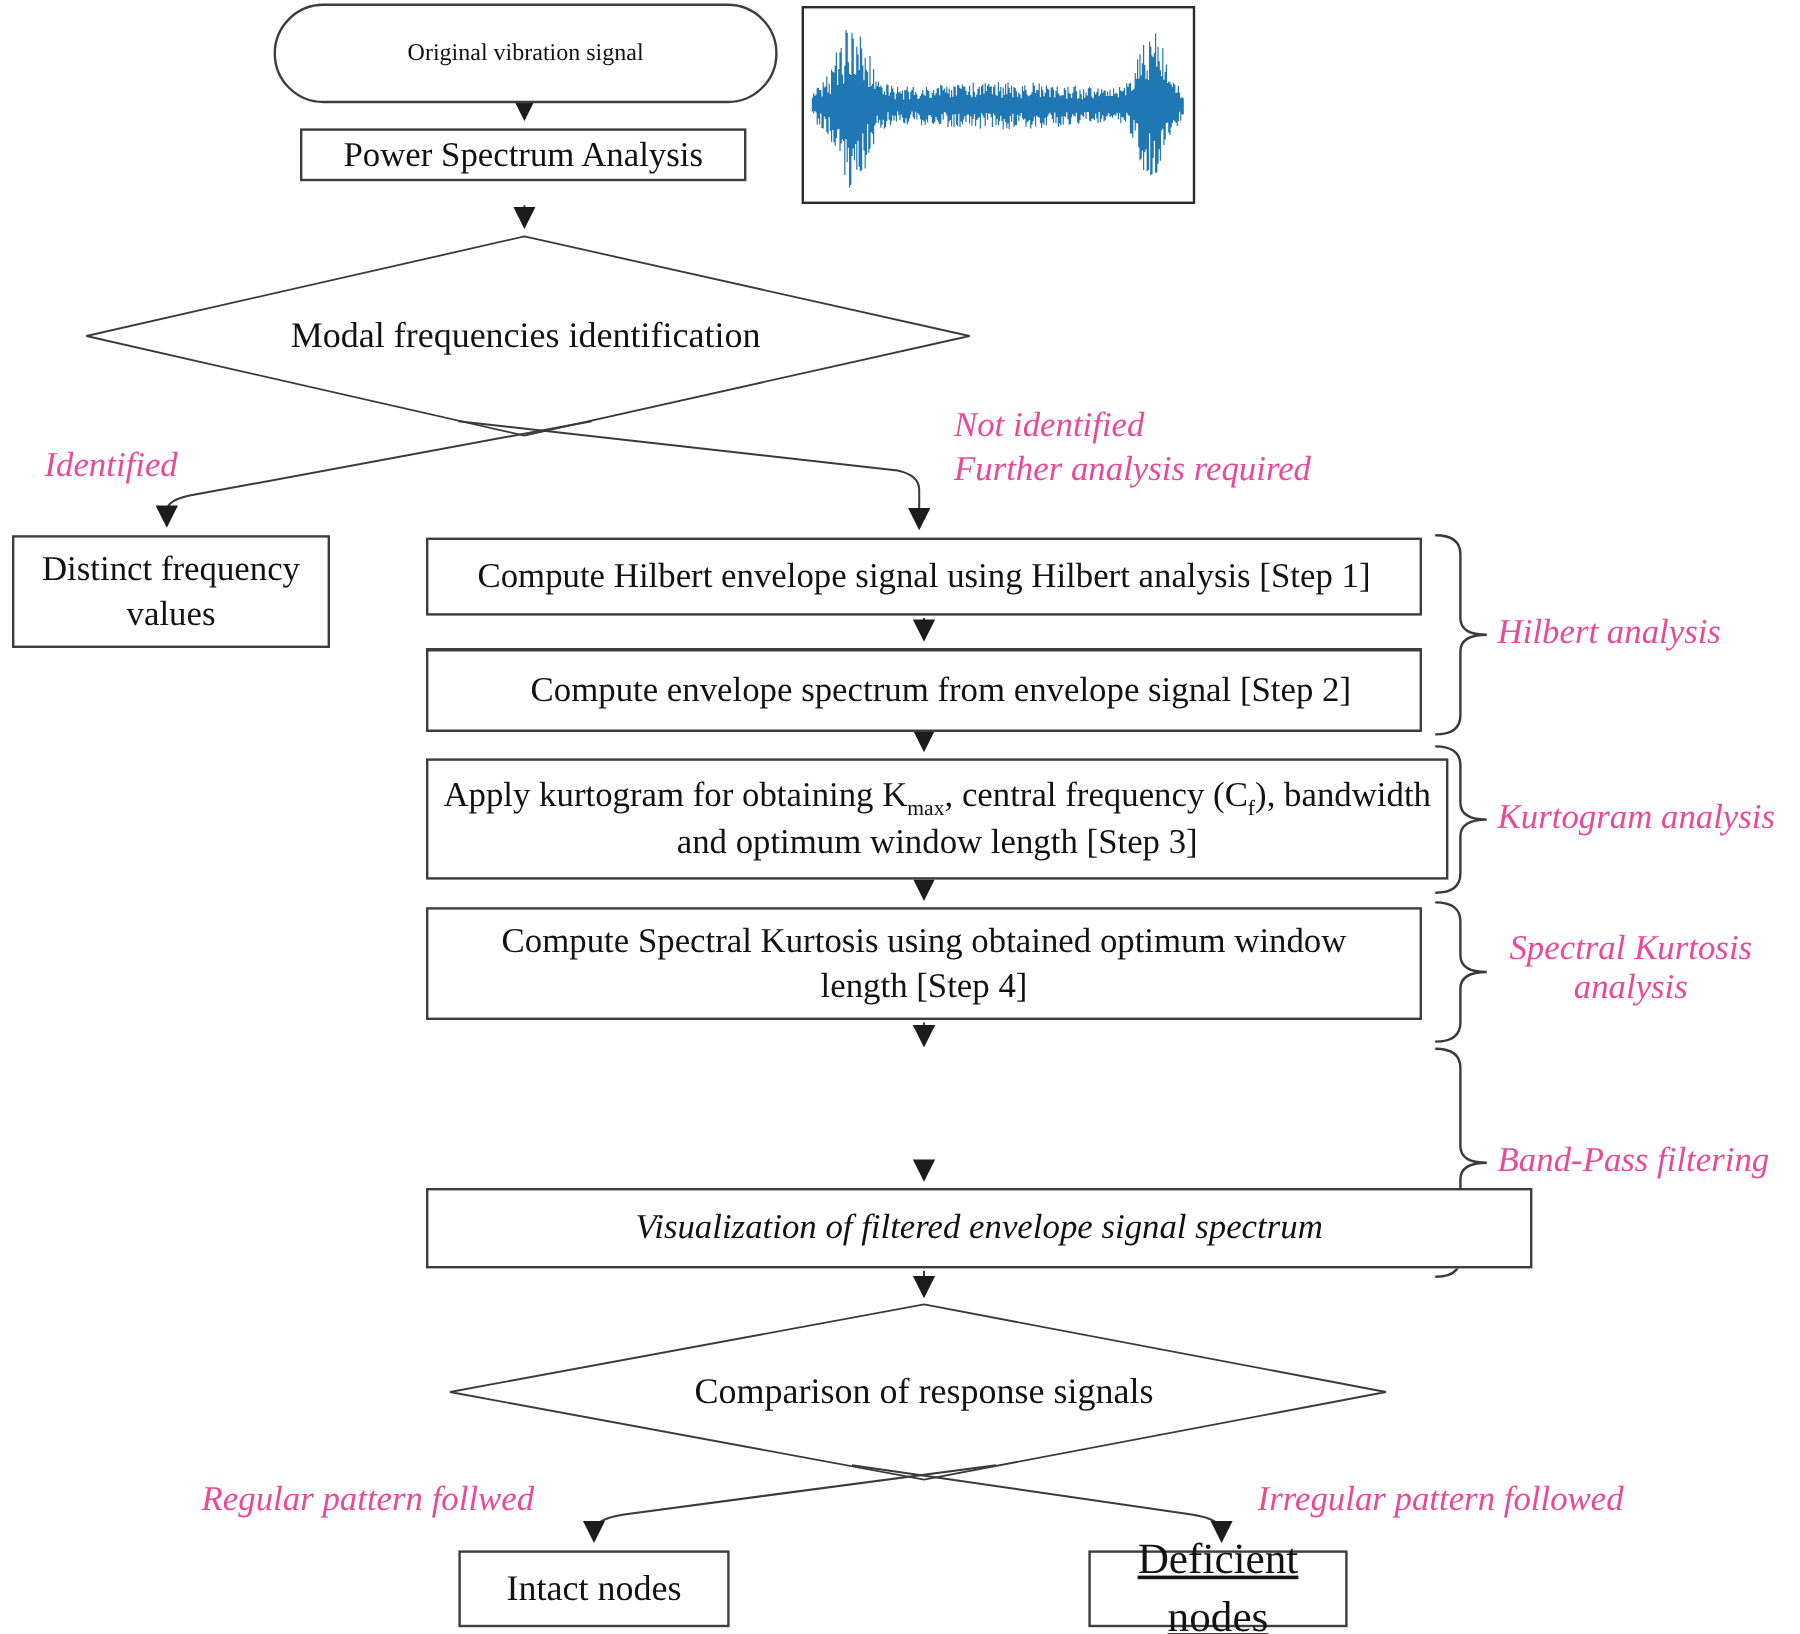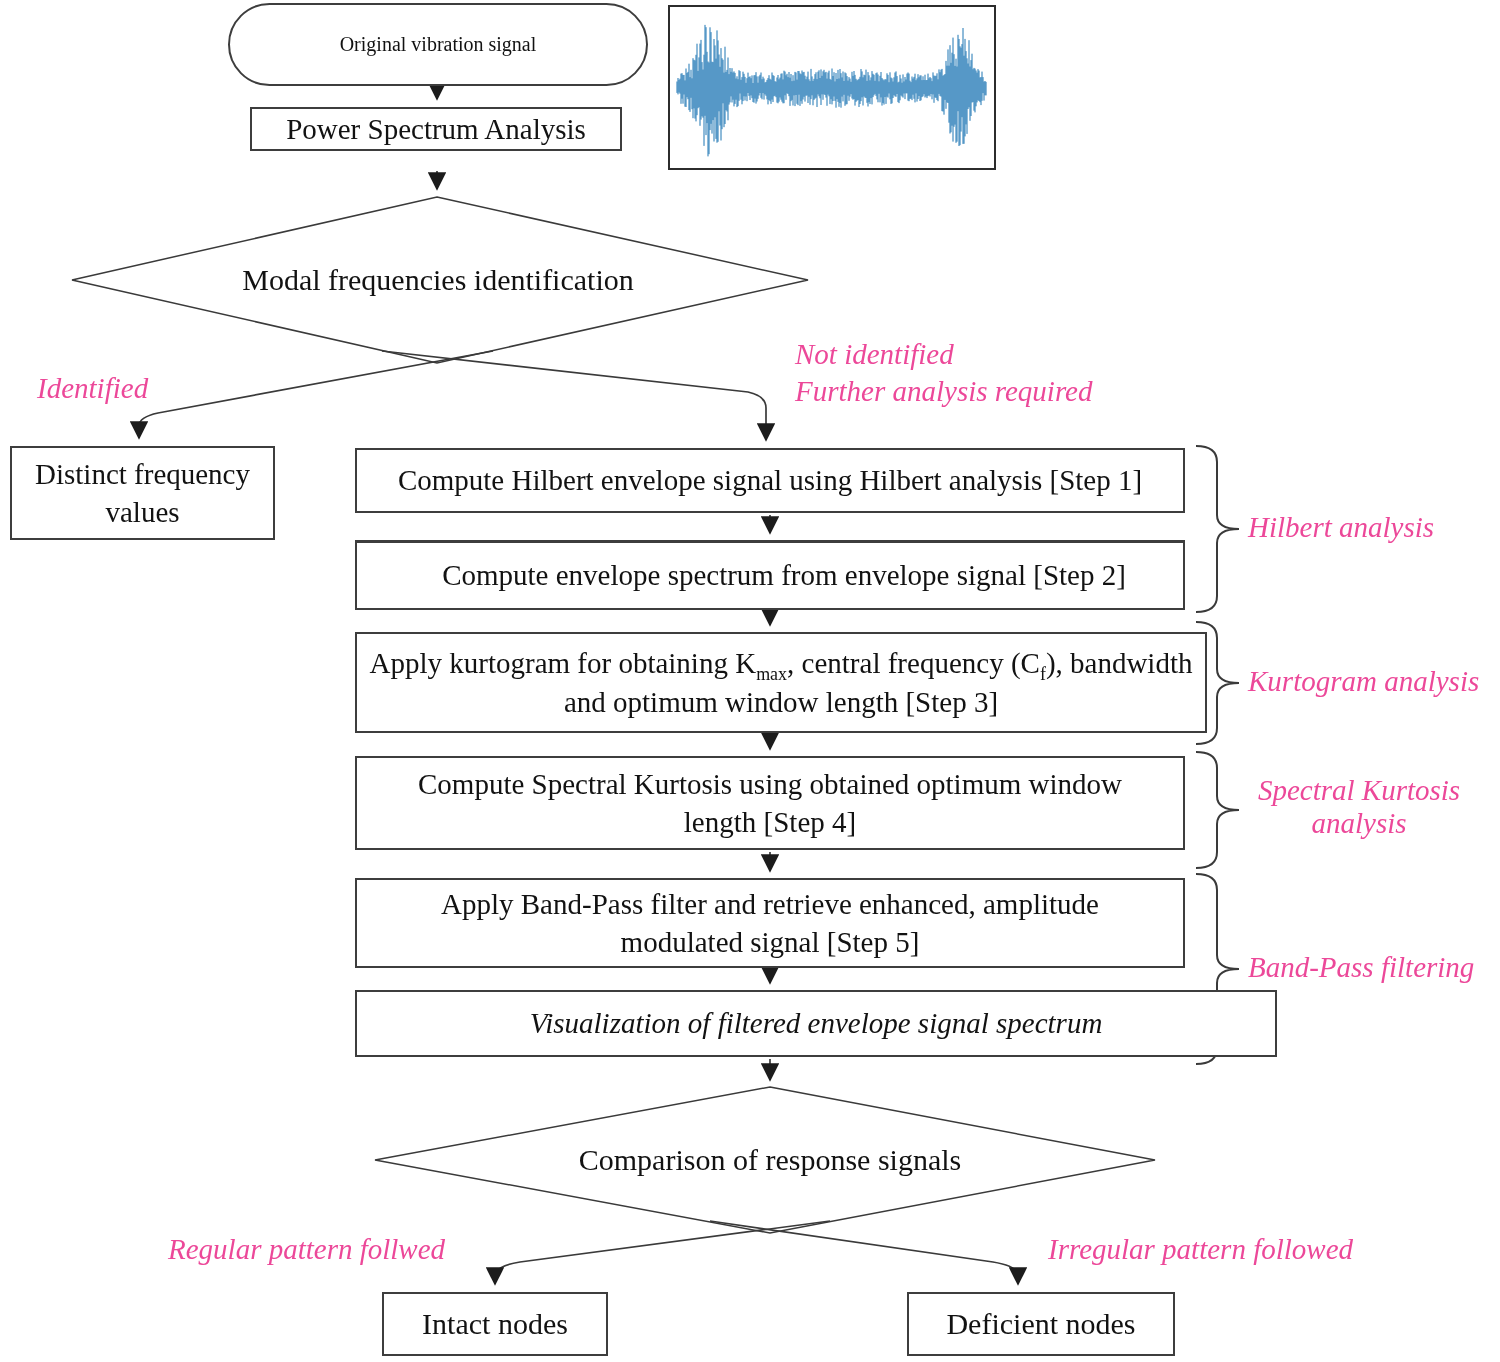--- a/index.html
+++ b/index.html
@@ -106,38 +106,35 @@
   <div class="node" style="left:355px;top:632px;width:852px;height:101px;">
     <span>
       <span>Apply kurtogram for obtaining K</span><sub class="sm">max</sub><span>, central  frequency (C</span><sub class="sm">f</sub><span>), bandwidth and optimum window length [Step 3]</span>
     </span>
   </div>
 
   <div class="node" style="left:355px;top:756px;width:830px;height:94px;">
     <span style="max-width:720px;">Compute Spectral Kurtosis using obtained optimum window length [Step 4]</span>
   </div>
 
-  <div class="node" style="left:355px;top:878px;width:830px;height:90px;">
-    <span style="max-width:740px;">Apply Band-Pass filter and retrieve enhanced, amplitude modulated signal [Step 5]</span>
-  </div>
 
   <div class="node" style="left:355px;top:990px;width:922px;height:67px;font-style:italic;">
     <span>Visualization of filtered envelope signal spectrum</span>
   </div>
 
   <div class="flabel" style="left:1248px;top:511px;">Hilbert analysis</div>
   <div class="flabel" style="left:1248px;top:665px;">Kurtogram analysis</div>
   <div class="flabel gl-center" style="left:1240px;top:774px;width:238px;">Spectral Kurtosis analysis</div>
   <div class="flabel" style="left:1248px;top:951px;">Band-Pass filtering</div>
 
   <div class="dtext" style="left:480px;top:1132px;width:580px;height:56px;">Comparison of response signals</div>
 
   <div class="flabel" style="left:1048px;top:1233px;">Irregular pattern followed</div>
   <div class="flabel" style="left:168px;top:1233px;">Regular pattern follwed</div>
 
   <div class="node" style="left:382px;top:1292px;width:226px;height:64px;font-size:30px;">
     <span>Intact nodes</span>
   </div>
-  <div class="node" style="left:907px;top:1292px;width:268px;height:64px;font-size:30px;">
+  <div class="node" style="left:907px;top:1292px;width:216px;height:64px;font-size:36px;text-decoration:underline;">
     <span>Deficient nodes</span>
   </div>
 
 </div>
 
 </body></html>

